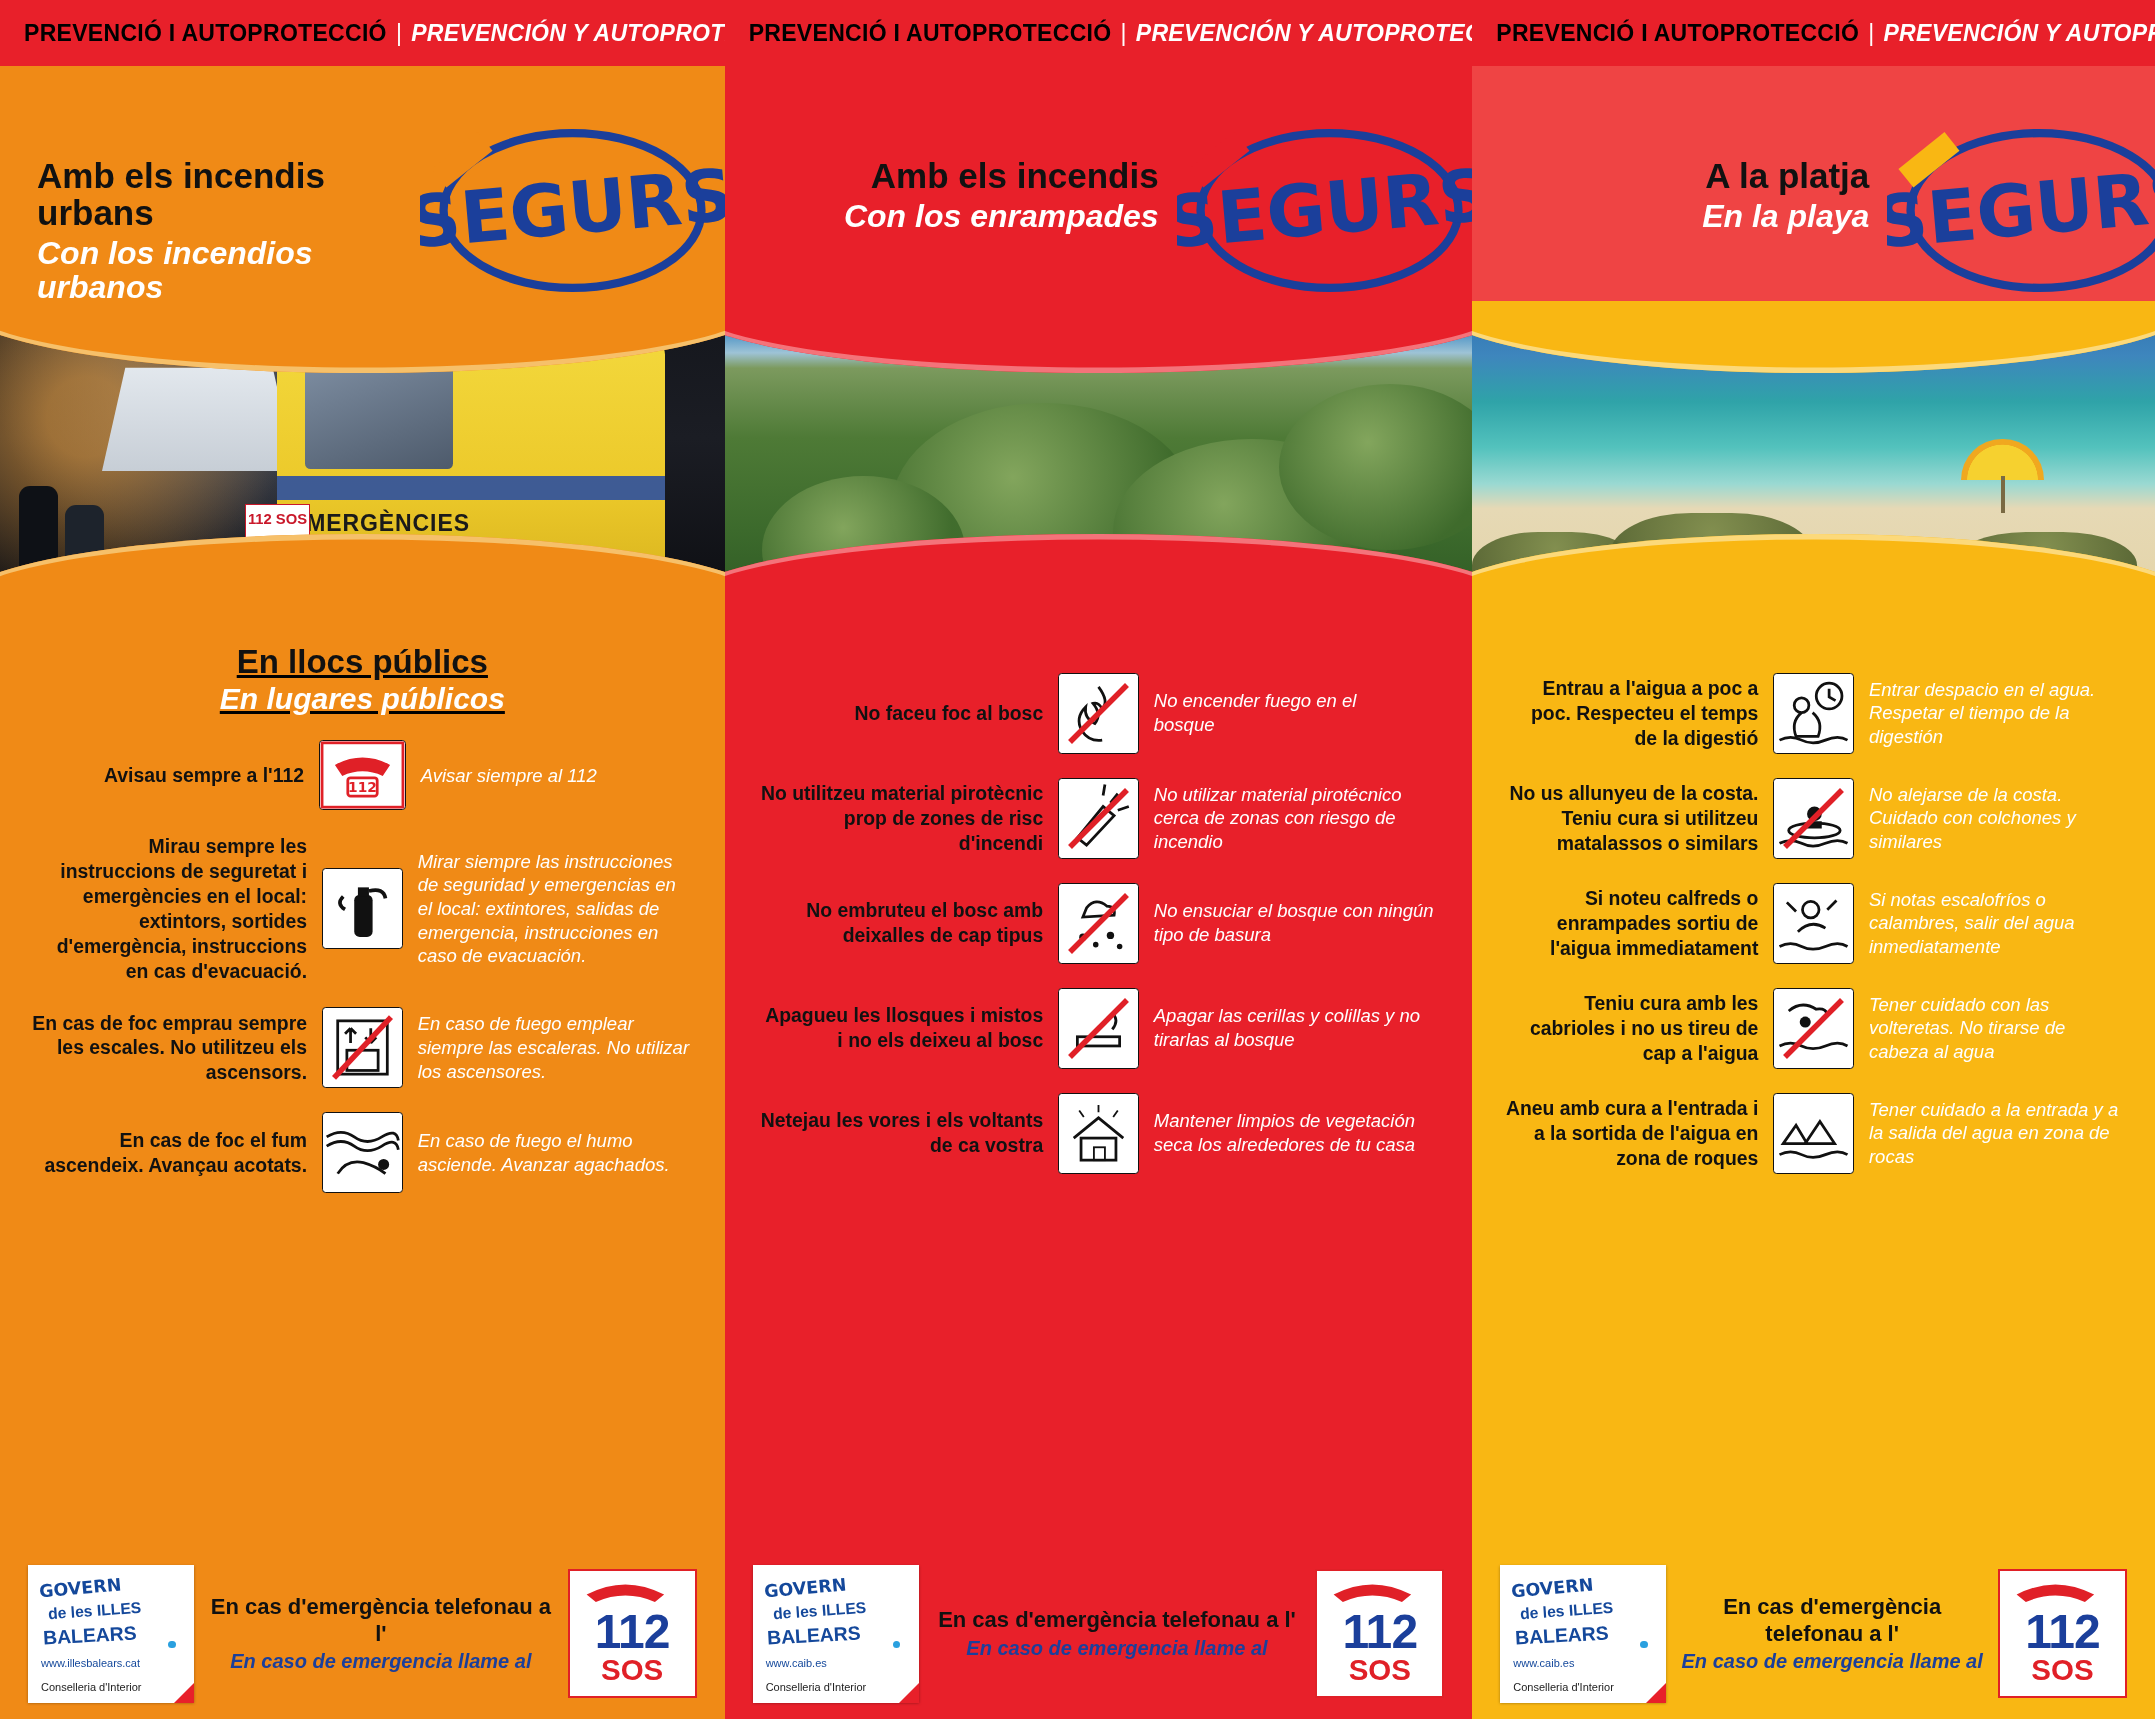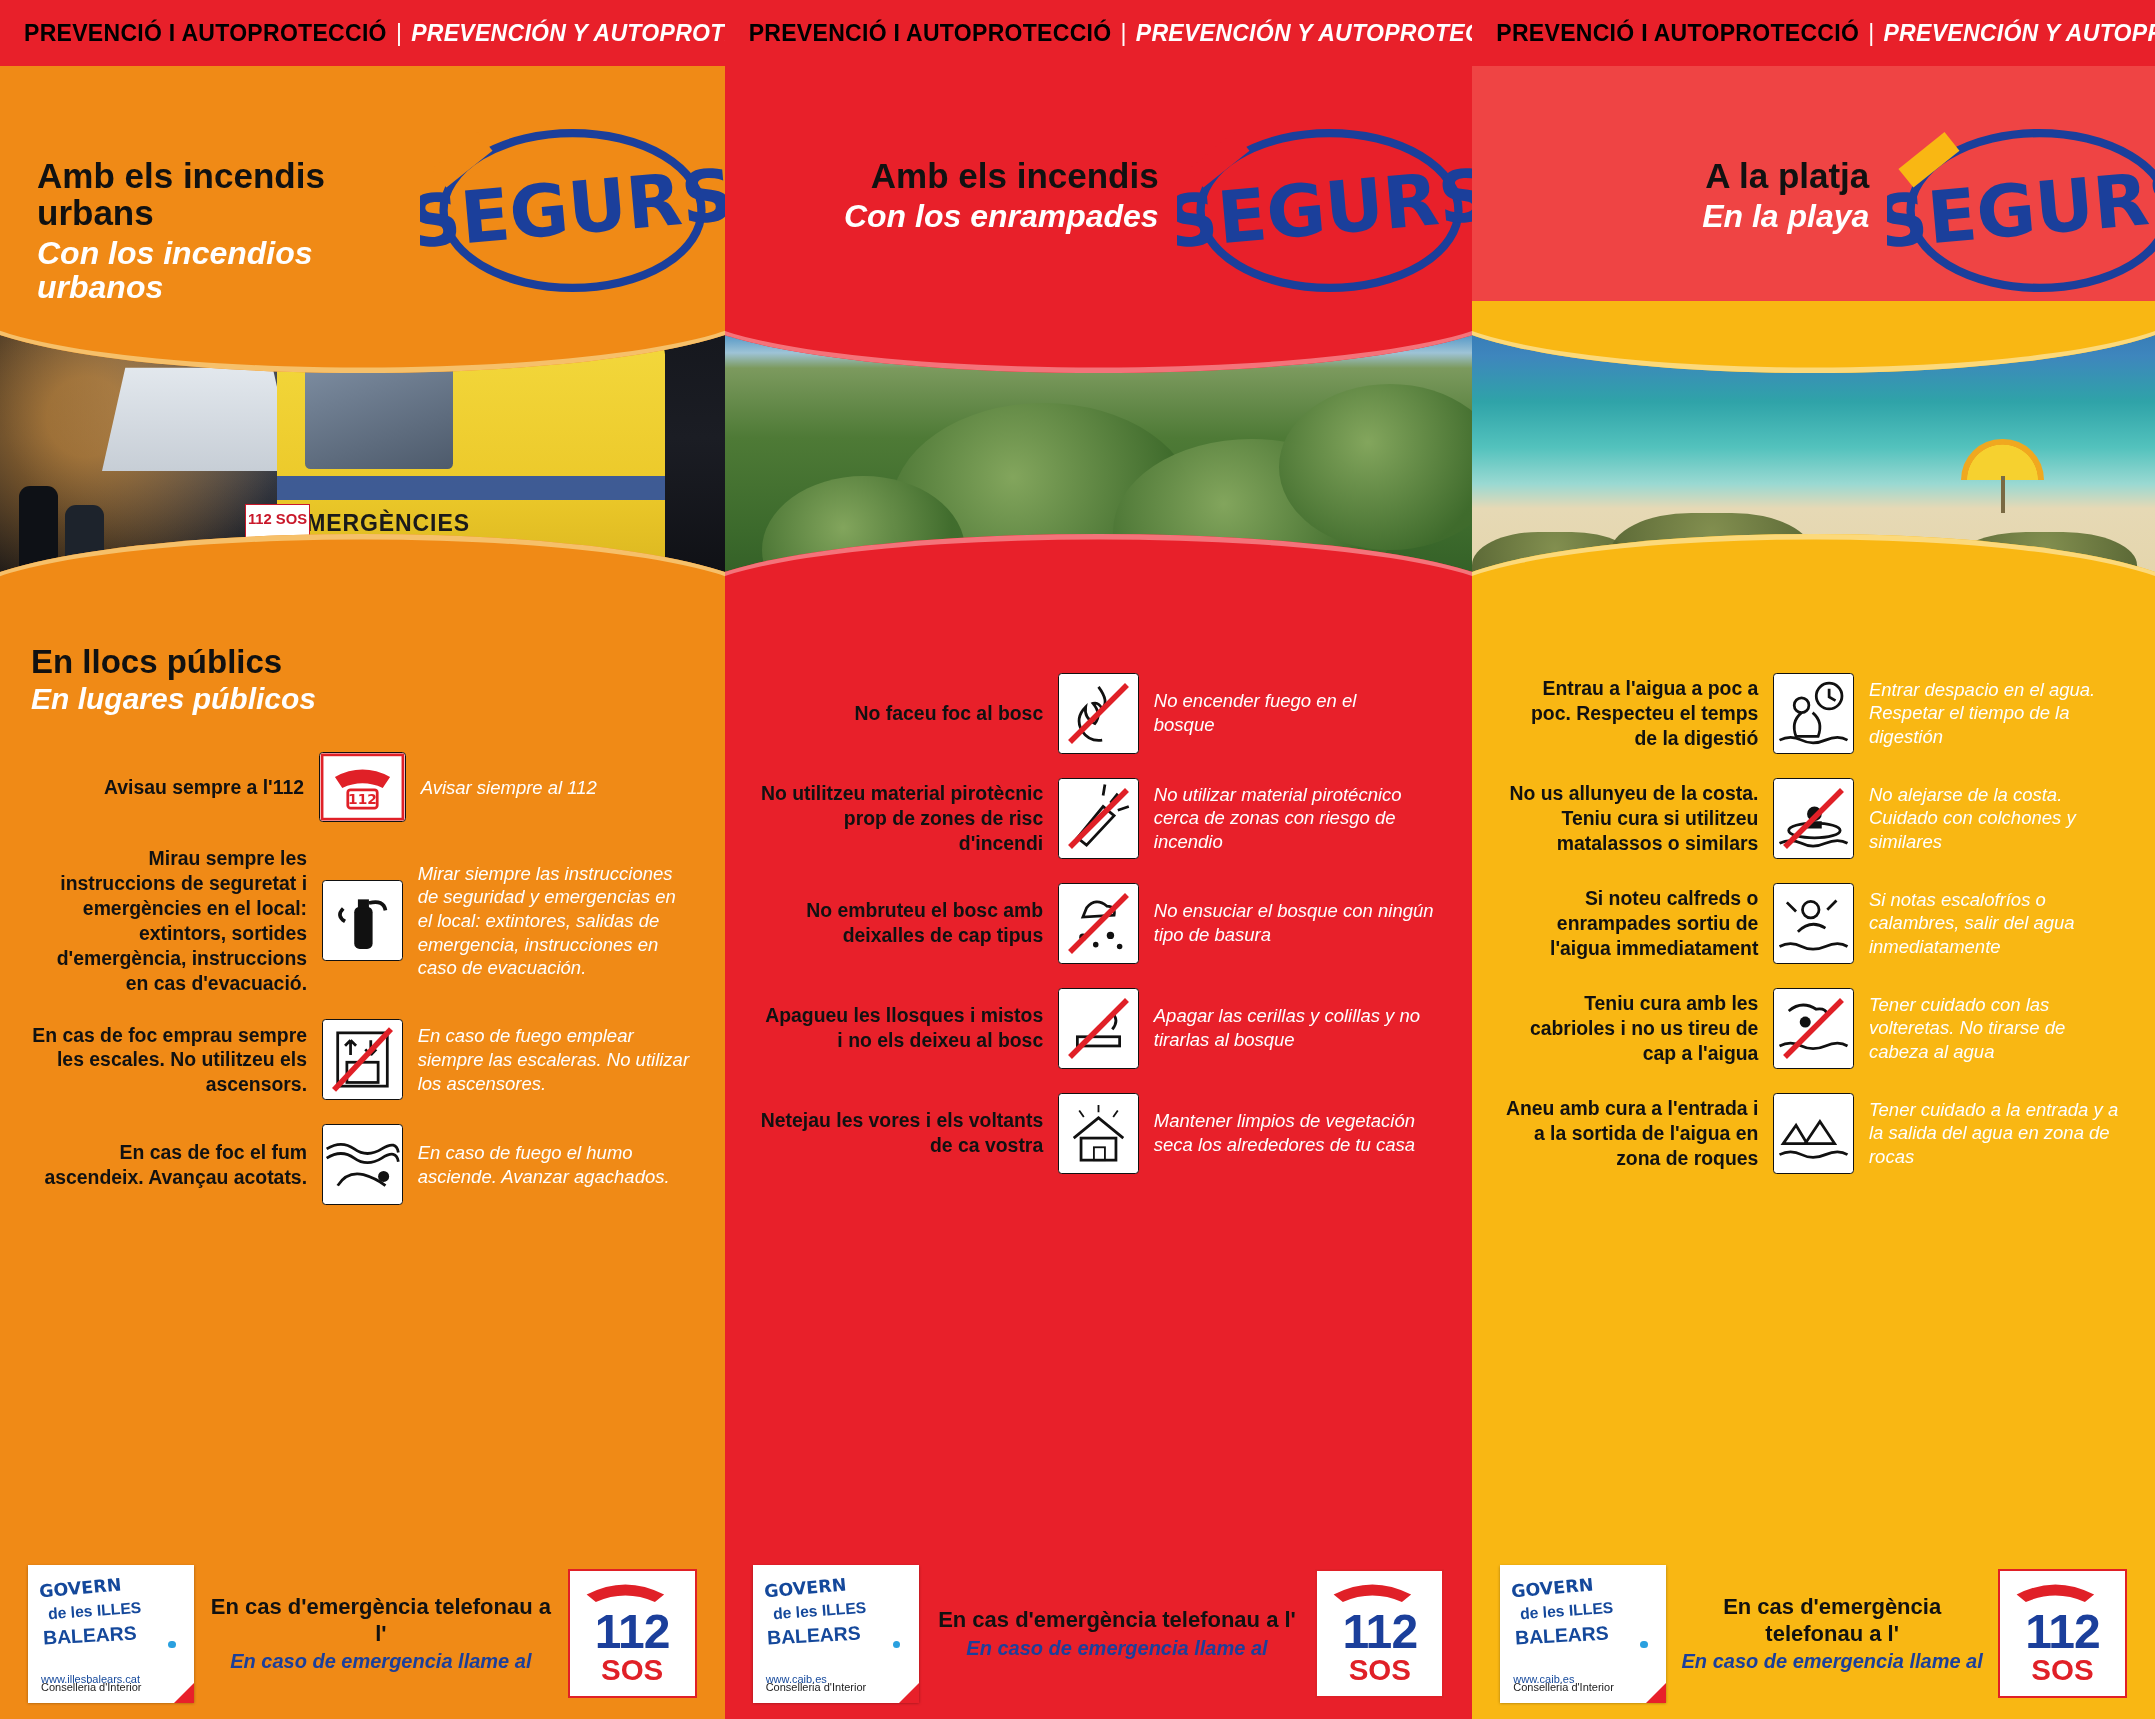--- a/index.html
+++ b/index.html
@@ -183,21 +183,21 @@
   
   .content{
     position:relative;
     padding:16.6px 31px 0 31px;
   }
   .panel-a .content{background:#f08a16;}
   .panel-b .content{background:#e8202a;}
   .panel-c .content{background:#f9b713;}
 
   .section-title{
-    margin-top:20px;margin-bottom:36px;
+    text-align:center;margin-top:20px;margin-bottom:24px;text-decoration:underline;
   }
   .section-title .ca{font-size:33px;font-weight:bold;color:#111;}
   .section-title .es{font-size:30px;font-weight:bold;font-style:italic;color:#ffffff;margin-top:1.8px;}
 
   .rows{display:flex;flex-direction:column;gap:24px;}
   .row{
     display:flex;align-items:center;gap:14.8px;
   }
   .cell-ca{
     flex:1 1 0;text-align:right;font-size:19.4px;line-height:1.28;color:#111;font-weight:600;
@@ -233,21 +233,21 @@
   }
   .gov-logo .l2{
     position:absolute;left:20px;top:37px;font-size:15.7px;color:#14489b;font-weight:bold;
     transform:rotate(-4deg);
   }
   .gov-logo .l3{
     position:absolute;left:14.8px;top:59px;font-size:19.4px;color:#14489b;font-weight:bold;
     transform:rotate(-3deg);
   }
   .gov-logo .url{
-    position:absolute;left:13px;top:108px;font-size:11px;color:#14489b;
+    position:absolute;left:13px;top:92px;font-size:11px;color:#14489b;
   }
   .gov-logo .dept{
     position:absolute;left:13px;bottom:9.2px;font-size:11px;color:#222;
   }
   .gov-logo .corner{
     position:absolute;right:0;bottom:0;width:0;height:0;
     border-left:20px solid transparent;border-bottom:20px solid #e8202a;
   }
   .gov-logo .dot{
     position:absolute;right:18.5px;top:76px;width:7.4px;height:7.4px;border-radius:50%;background:#2aa0df;

